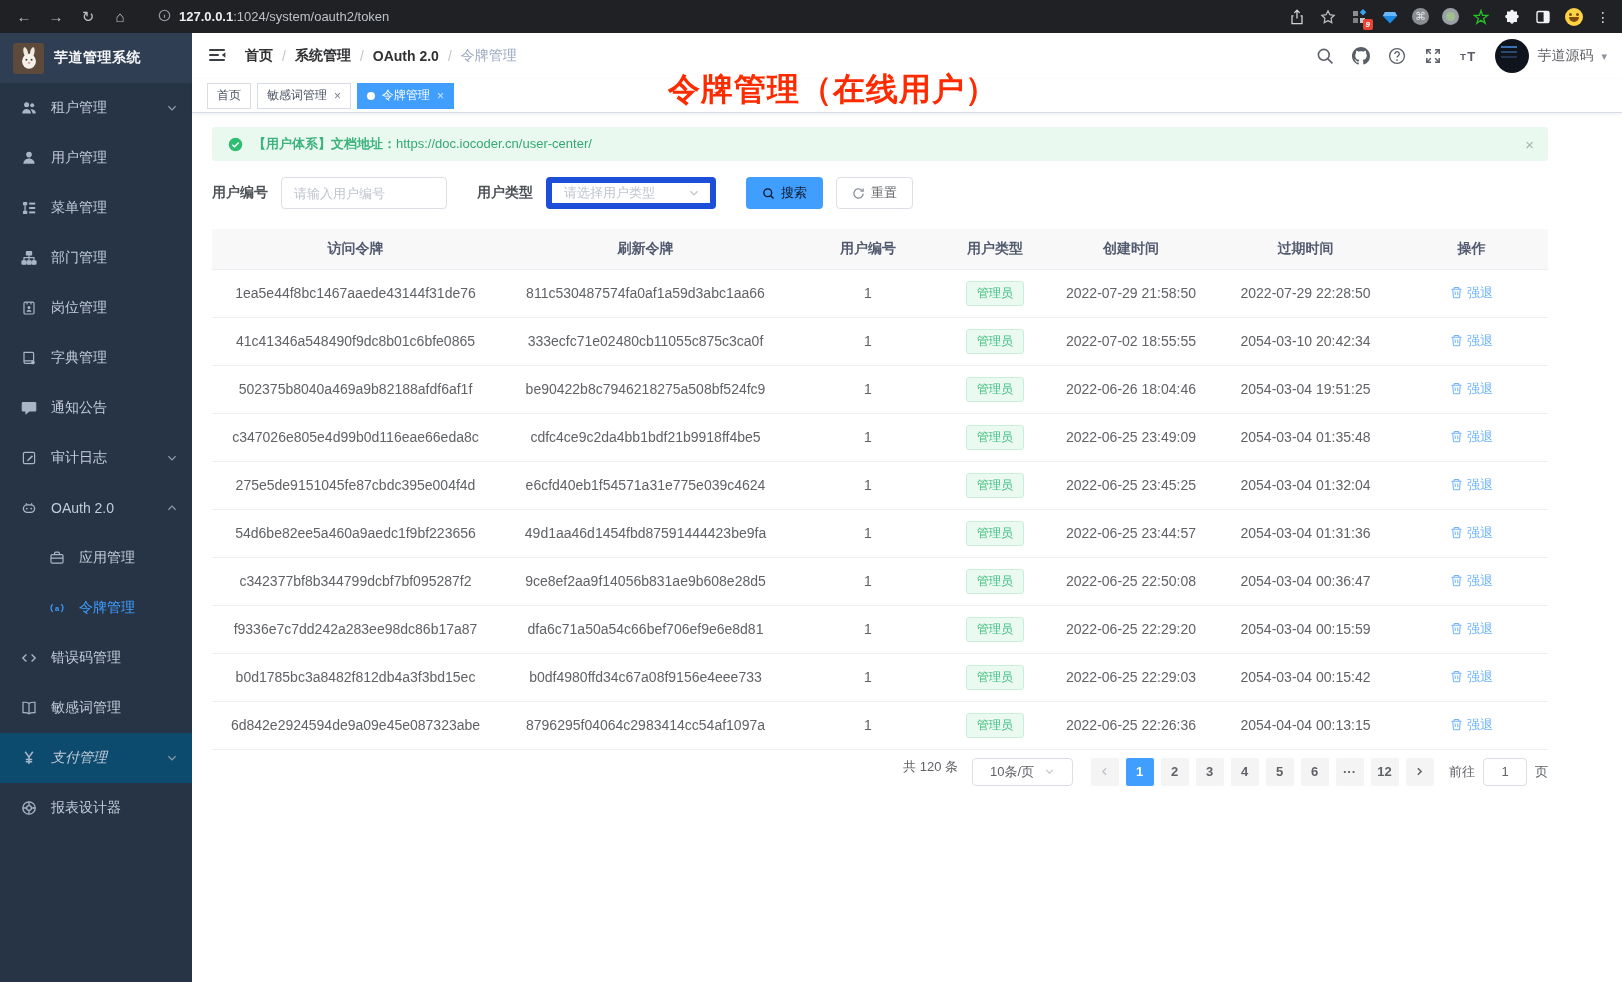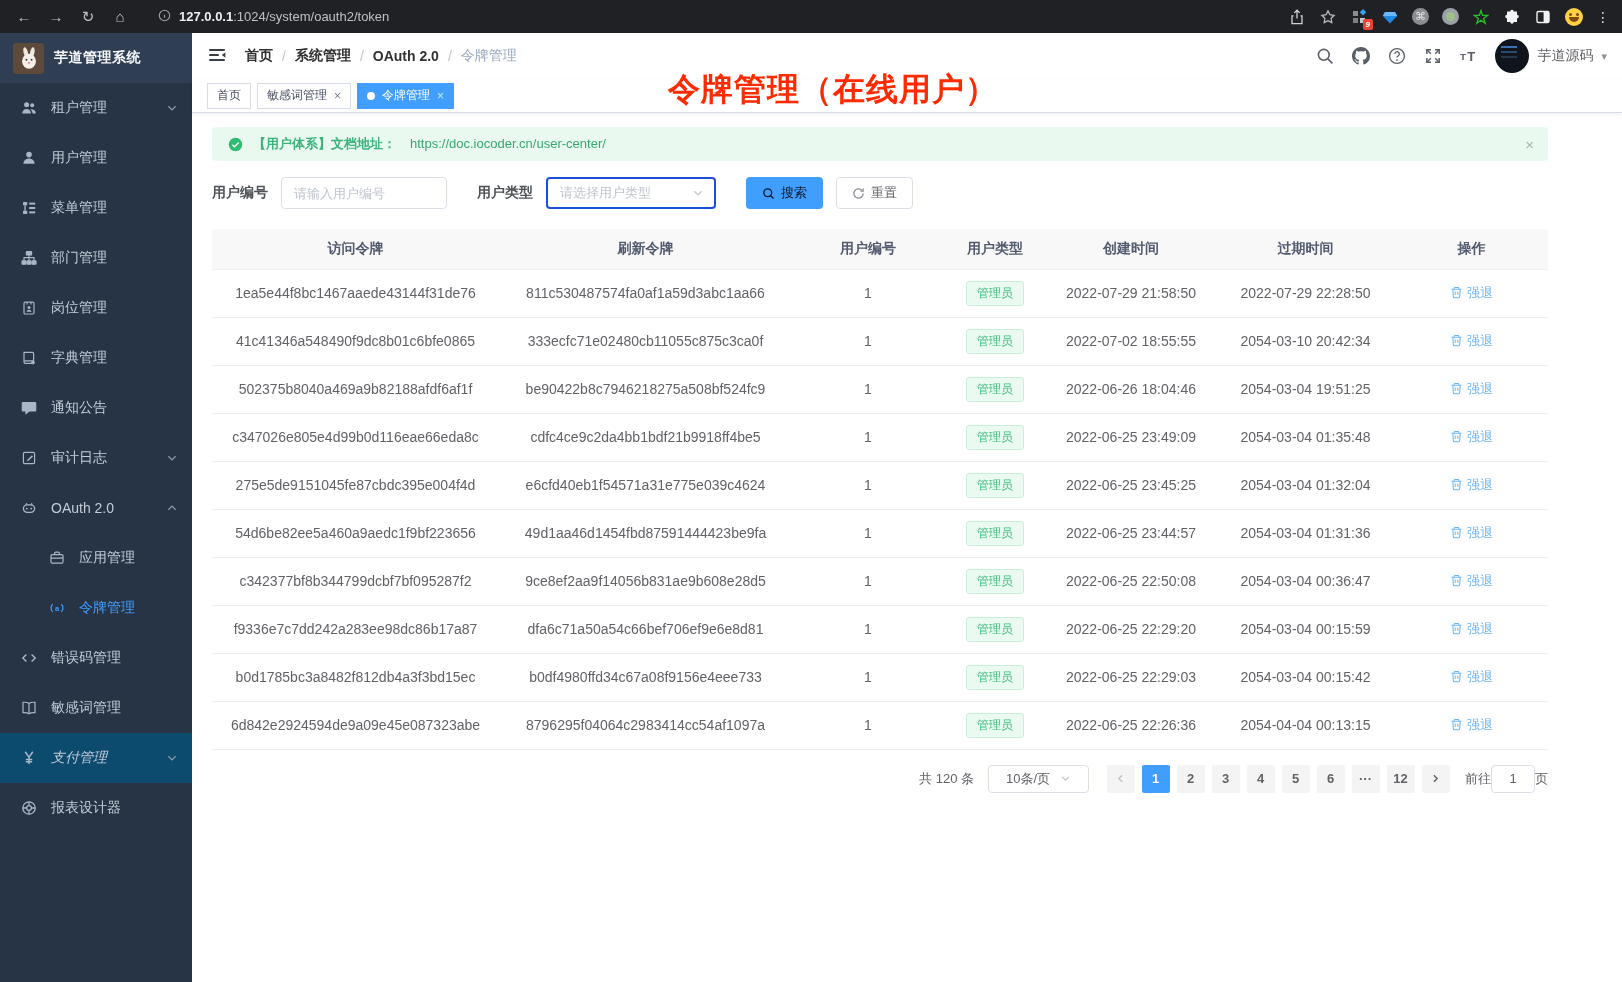--- a/index.html
+++ b/index.html
@@ -70,54 +70,54 @@
   .tab.active { background:#409eff; border-color:#409eff; color:#fff; }
   .tab.active .dot { display:inline-block; }
   .tab .tab-close { display:none; font-size:12px; line-height:1; opacity:.75; }
   .tab.closable .tab-close { display:inline; }
 
   
   .content { padding:14px 0 0 20px; flex:1; }
   .alert { width:1336px; height:34px; background:#e9f9f0; border-radius:4px; display:flex; align-items:center; gap:10px; padding:0 16px; font-size:13px; position:relative; margin-bottom:16px; }
   .alert .alert-check svg { width:15px; height:15px; display:block; }
   .alert-text { color:#3eb37d; font-weight:bold; }
-  .alert-link { color:#35a872; font-weight:normal; cursor:pointer;margin-left:14px; }
+  .alert-link { color:#35a872; font-weight:normal; cursor:pointer; }
   .alert-close { position:absolute; right:14px; color:#a8b3ad; font-size:15px; cursor:pointer; }
 
   .filter-row { display:flex; align-items:center; margin-bottom:20px; font-size:14px; }
   .filter-label { font-weight:bold; color:#4e5358; margin-right:13px; }
   .f-input { width:166px; height:32px; border:1px solid #dcdfe6; border-radius:4px; padding:0 12px; font-size:13px; color:#606266; font-family:inherit; outline:none; }
   .f-input::placeholder { color:#bfc4cd; }
-  .f-select { width:170px; height:32px; border:2px solid #1d4ed8; border-radius:4px; padding:0 10px 0 12px; display:flex; align-items:center; justify-content:space-between; color:#bfc4cd; font-size:13px; cursor:pointer; }
+  .f-select { width:170px; height:32px; border:6px solid #1d4ed8; border-radius:4px; padding:0 10px 0 12px; display:flex; align-items:center; justify-content:space-between; color:#bfc4cd; font-size:13px; cursor:pointer; }
   .f-select .sel-caret { color:#c0c4cc; width:12px; height:12px; }
   .f-select svg { width:12px; height:12px; display:block; }
   .gap28 { width:30px; }
   .btn { height:32px; border-radius:4px; font-size:13px; display:inline-flex; align-items:center; gap:6px; padding:0 15px; cursor:pointer; border:1px solid transparent; font-family:inherit; }
   .btn svg { width:13px; height:13px; }
   .btn-primary { background:#409eff; color:#0f172a; margin-left:30px; }
   .btn-plain { background:#fff; border-color:#dcdfe6; color:#606266; margin-left:13px; }
 
   
   table { width:1336px; border-collapse:collapse; font-size:14px; color:#606266; table-layout:fixed; }
   thead th { background:#f8f8f9; color:#515a6e; font-weight:bold; height:40px; text-align:center; border-bottom:1px solid #ebeef5; }
   tbody td { height:48px; text-align:center; border-bottom:1px solid #ebeef5; overflow:hidden; white-space:nowrap; }
   .tag-success { display:inline-block; padding:3px 10px; font-size:12px; color:#3fbf7f; background:#eafaf1; border:1px solid #c9efdc; border-radius:3px; }
   .link-kick { color:#6cb3fc; font-size:13px; display:inline-flex; align-items:center; gap:4px; cursor:pointer; }
   .link-kick svg { width:13px; height:13px; }
 
   
-  .pagination { width:1336px; display:flex; align-items:center; justify-content:flex-end; margin-top:15px; font-size:13px; color:#606266; }
+  .pagination { width:1336px; display:flex; justify-content:flex-end; margin-top:8px; font-size:13px; color:#606266; }
   .pg-total { margin-right:14px; }
   .pg-size { width:101px; height:28px; border:1px solid #dcdfe6; border-radius:4px; display:flex; align-items:center; justify-content:center; gap:10px; color:#606266; margin-right:14px; cursor:pointer; }
   .pg-size svg { width:11px; height:11px; color:#c0c4cc; display:block; }
   .pg-btn { min-width:28px; height:28px; padding:0 4px; background:#f4f4f5; border-radius:2px; display:inline-flex; align-items:center; justify-content:center; font-weight:bold; margin:0 3.5px; color:#606266; cursor:pointer; }
   .pg-btn svg { width:11px; height:11px; }
   .pg-btn.active { background:#409eff; color:#fff; }
   .pg-btn.prev { color:#c0c4cc; }
-  .pg-jump { display:flex; align-items:center; gap:0; margin-left:12px; }
+  .pg-jump { display:flex; align-items:center; gap:8px; margin-left:12px; }
   .pg-input { width:44px; height:28px; border:1px solid #dcdfe6; border-radius:4px; text-align:center; font-size:13px; color:#606266; font-family:inherit; outline:none; }
 
   
   .annotation { position:absolute; left:668px; top:68px; font-size:32px; font-weight:bold; color:#ff2b00; z-index:40; pointer-events:none; letter-spacing:1px; }
 </style>
 </head>
 <body>
 
 <div class="screen">
 

